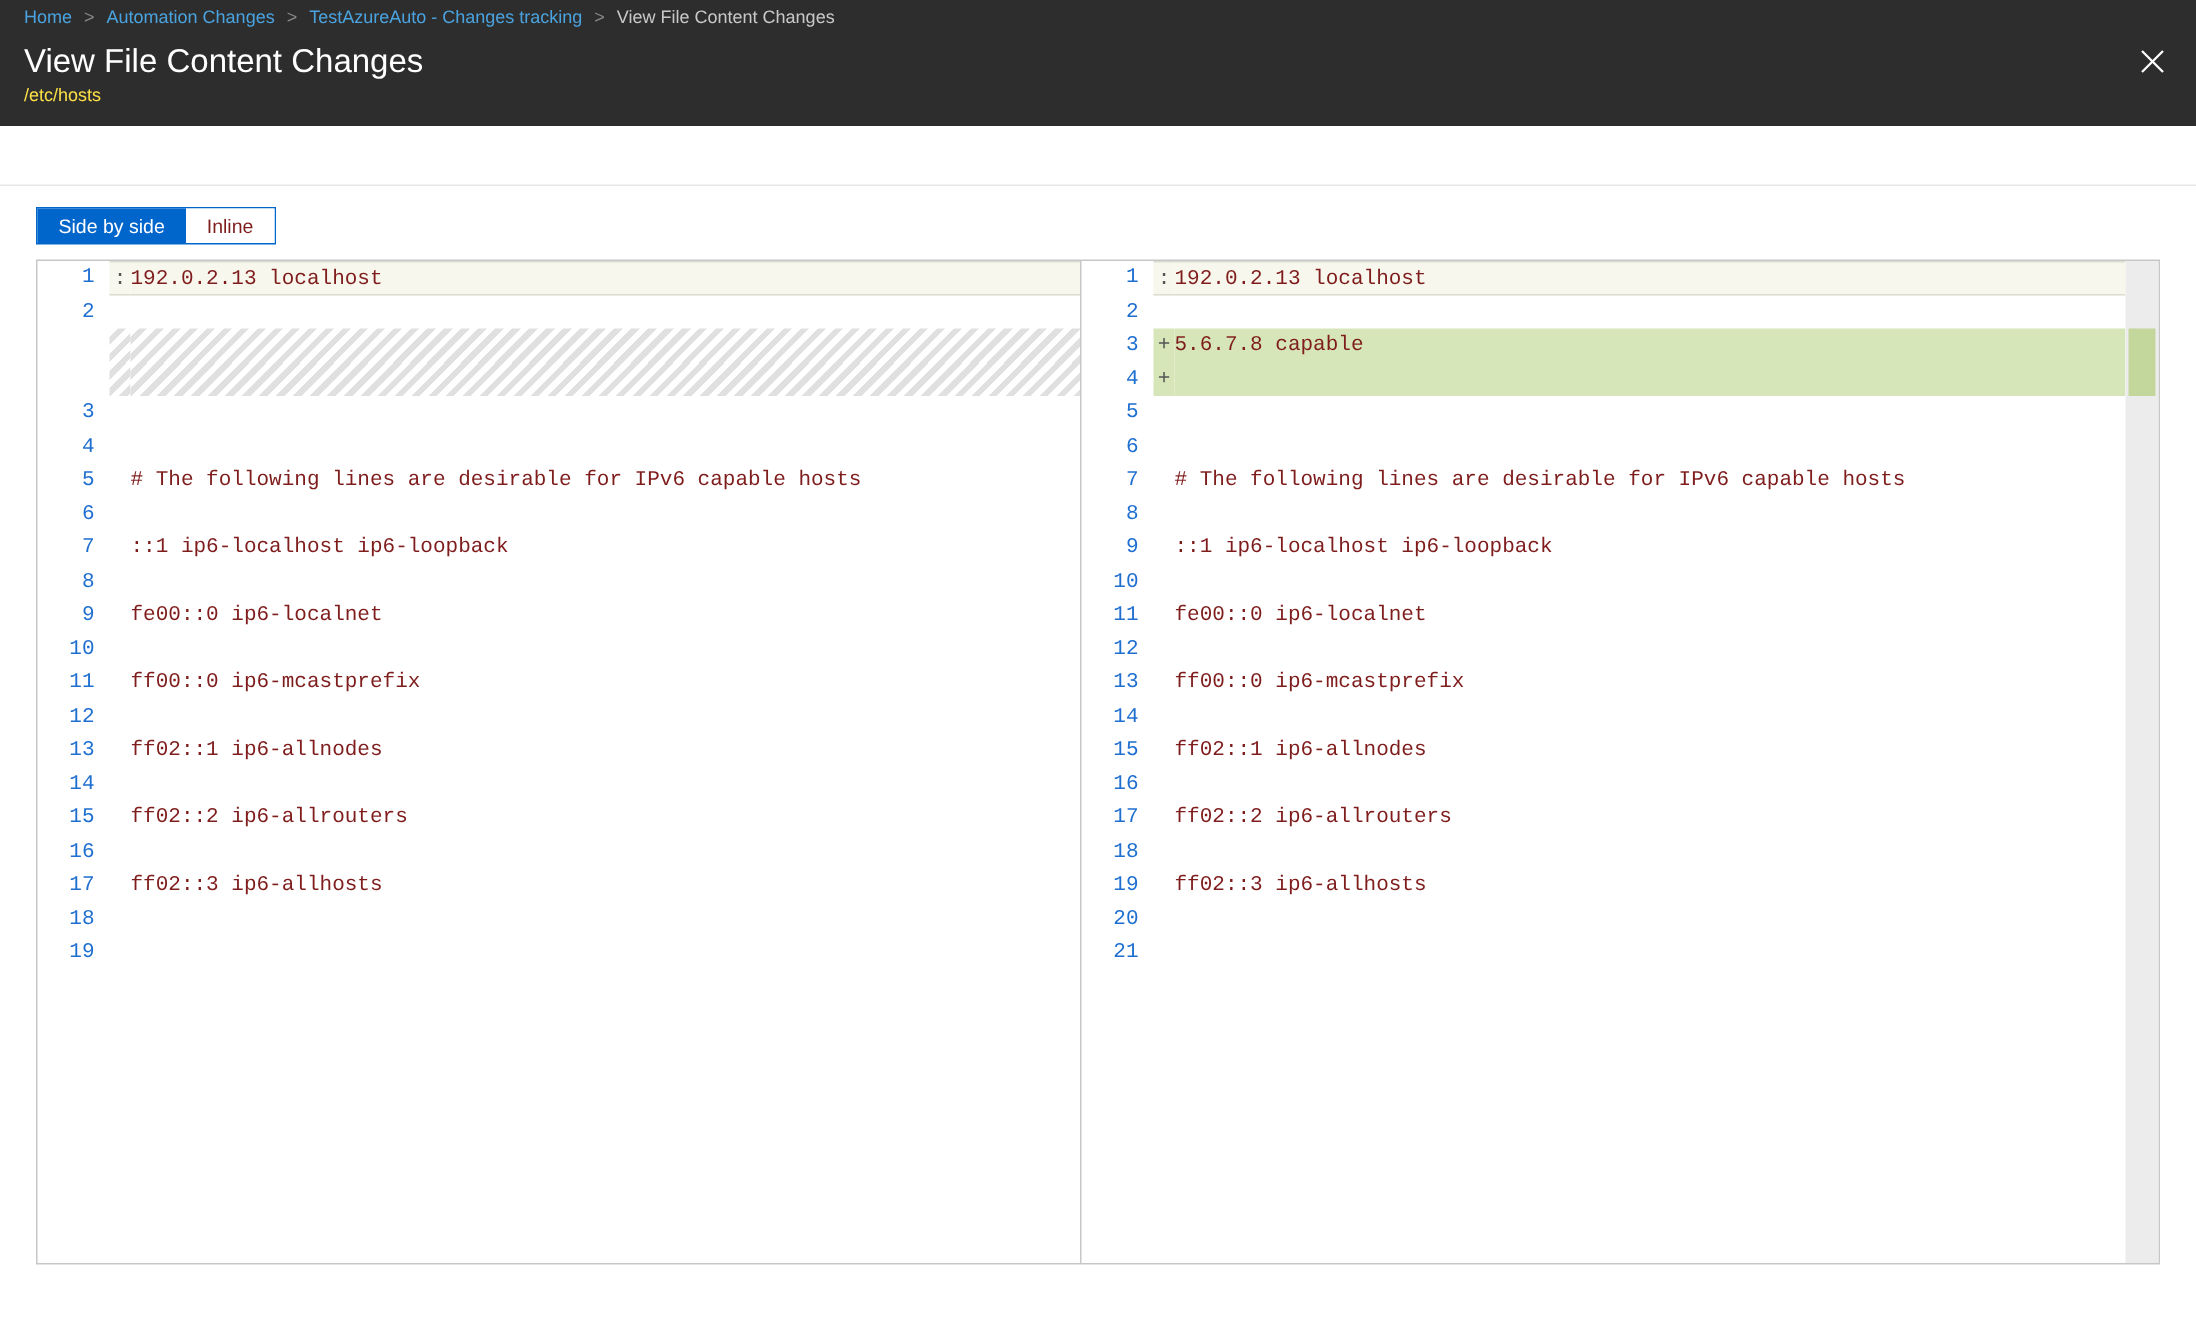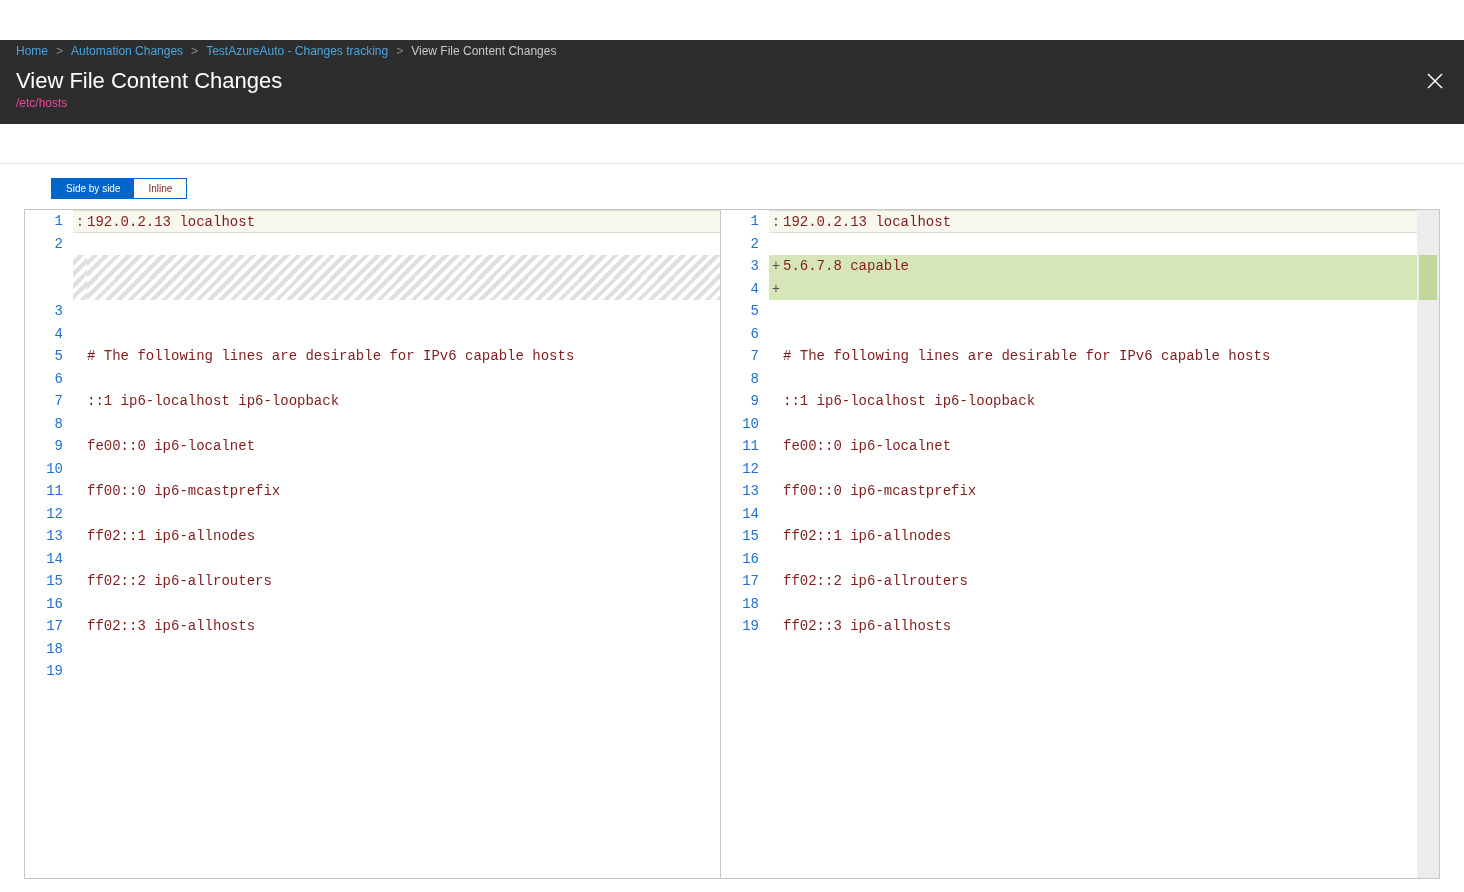--- a/index.html
+++ b/index.html
@@ -12,21 +12,20 @@
   }
   
   .breadcrumb-bar {
     background: #2d2d2d;
     color: #c8c8c8;
     padding: 4px 16px;
     font-size: 12px;
     display: flex;
     align-items: center;
     gap: 8px;
-    margin-top: 40px;
   }
   .breadcrumb-bar a {
     color: #4aa3df;
     text-decoration: none;
   }
   .breadcrumb-bar .sep { color: #888; }
   .breadcrumb-bar .current { color: #c8c8c8; }
 
   .title-bar {
     background: #2d2d2d;
@@ -34,21 +33,21 @@
     display: flex;
     justify-content: space-between;
     align-items: flex-start;
   }
   .title-bar h1 {
     color: #ffffff;
     font-weight: 300;
     font-size: 22px;
   }
   .title-bar .subtitle {
-    color: #ec4899;
+    color: #fde047;
     font-size: 12px;
     margin-top: 2px;
   }
   .close-x {
     color: #ffffff;
     font-size: 22px;
     cursor: pointer;
     line-height: 1;
     padding: 4px;
   }
@@ -58,22 +57,21 @@
     border-bottom: 1px solid #e6e6e6;
   }
 
   
   .toggle-row {
     padding: 14px 24px 10px 24px;
   }
   .seg-control {
     display: inline-flex;
     border: 1px solid #0066cc;
-    font-size: 10px;
-    margin-left: 27px;
+    font-size: 13px;
   }
   .seg-btn {
     padding: 4px 14px;
     cursor: pointer;
     background: #fff;
     color: #7f1d1d;
   }
   .seg-btn.active {
     background: #0066cc;
     color: #fff;
@@ -399,18 +397,28 @@
         <div class="row ">
           <div class="lnum">18</div>
           <div class="marker"></div>
           <div class="code"></div>
         </div>
         <div class="row ">
           <div class="lnum">19</div>
           <div class="marker"></div>
           <div class="code">ff02::3 ip6-allhosts</div>
         </div>
+        <div class="row ">
+          <div class="lnum">20</div>
+          <div class="marker"></div>
+          <div class="code"></div>
+        </div>
+        <div class="row ">
+          <div class="lnum">21</div>
+          <div class="marker"></div>
+          <div class="code"></div>
+        </div>
       </div>
   </div>
   <div class="ruler">
     <div class="ruler-mark" style="top:45px;height:45px;"></div>
   </div>
 </div>
 
 </body></html>

